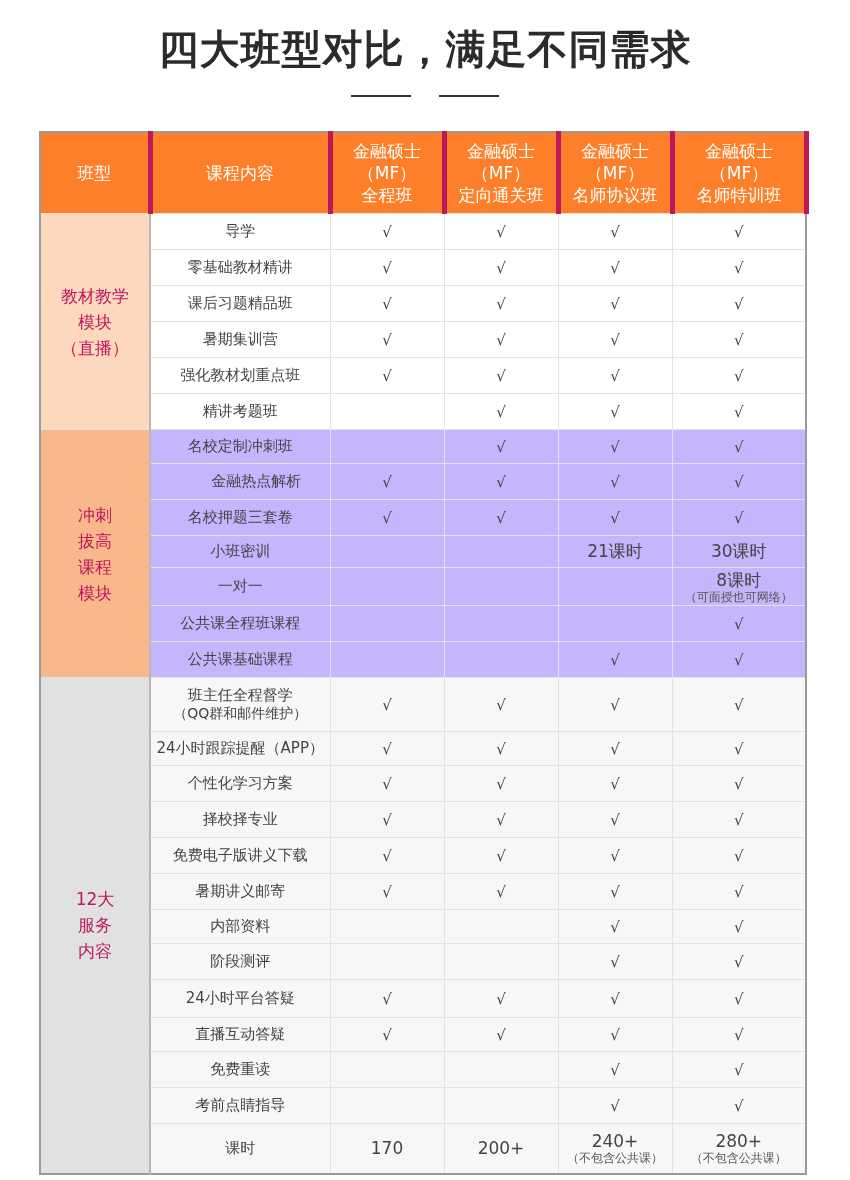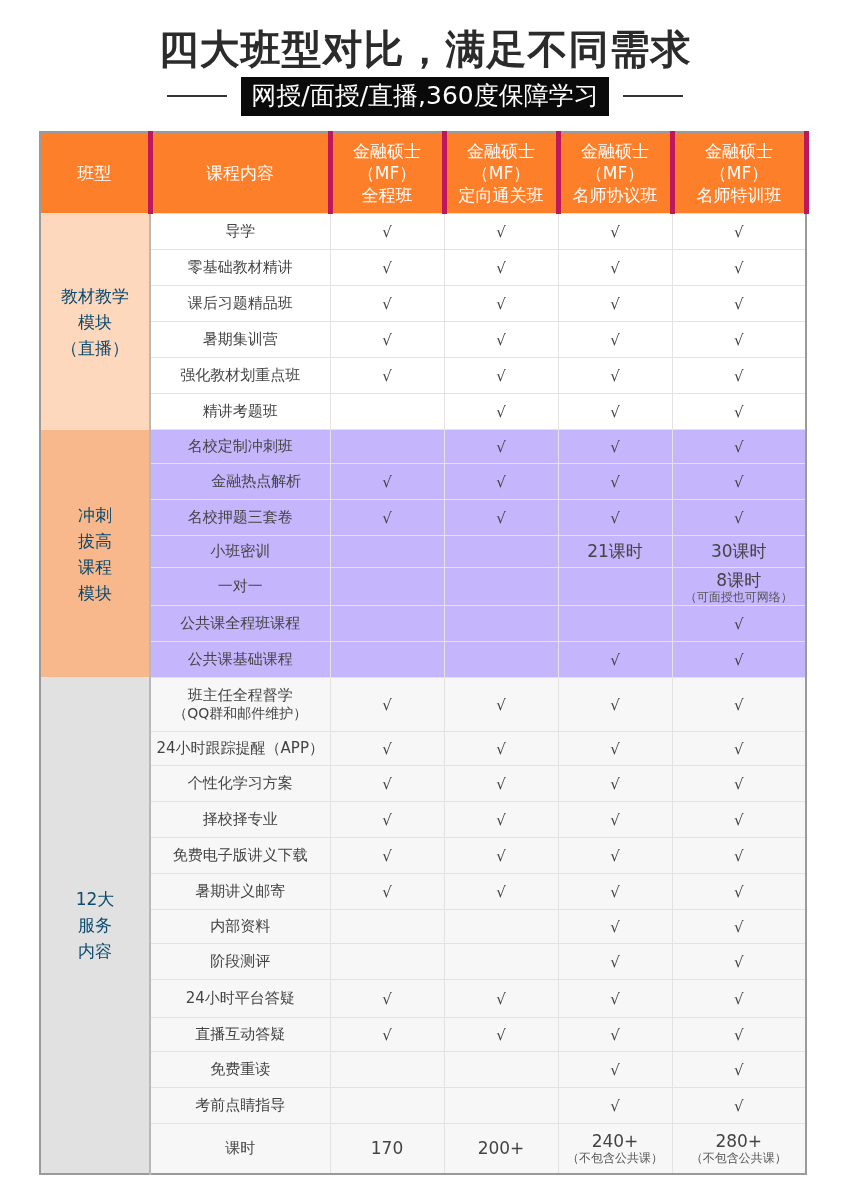--- a/index.html
+++ b/index.html
@@ -14,34 +14,33 @@
   table { position:absolute; left:39px; top:131px; width:768px; border-collapse:collapse;
           table-layout:fixed; border:2px solid #9a9a9a; font-size:15px; }
   td, th { text-align:center; vertical-align:middle; border:1px solid #e6e2e0; padding:0; color:#444; }
   thead th { background:#fd7f2a; color:#fff; font-weight:normal; font-size:17px; line-height:22px;
              border-left:1px solid #e88840; border-right:5px solid #be185d; height:80px;margin-left:13px; }
   .col-type { width:110px; } .col-course { width:180px; } .col-plan { width:114px; }
   .col-plan2 { width:114px; } .col-plan3 { width:114px; } .col-plan4 { width:134px; }
   .sec1 .cat { background:#fed8bd; } .sec1 td { background:#fff; }
   .sec2 .cat { background:#f8b88c; } .sec2 td { background:#c4b5fd; }
   .sec3 .cat { background:#e1e1e1; } .sec3 td { background:#f7f7f7; }
-  td.cat { font-size:17px; line-height:26px; color:#0c4a6e; border-right:2px solid #b8b8b8; }
+  td.cat { font-size:17px; line-height:26px; color:#be185d; border-right:2px solid #b8b8b8; }
   td.course { color:#444; }
   .check { font-size:15px; color:#444; }
   .small { font-size:12px; color:#555; line-height:14px; display:block; }
   .big { font-size:17px; display:block; line-height:20px; }
   .cellnum { font-size:17px; }
 </style>
 </head>
 <body>
 
 <div class="title">四大班型对比，满足不同需求</div>
 <div class="subtitle-wrap">
   <span class="rule"></span>
-  <span class="subtitle">网授/面授/直播,360度保障学习</span>
   <span class="rule"></span>
 </div>
 
 <table>
   <colgroup>
     <col class="col-type">
       <col class="col-course">
       <col class="col-plan">
       <col class="col-plan2">
       <col class="col-plan3">

